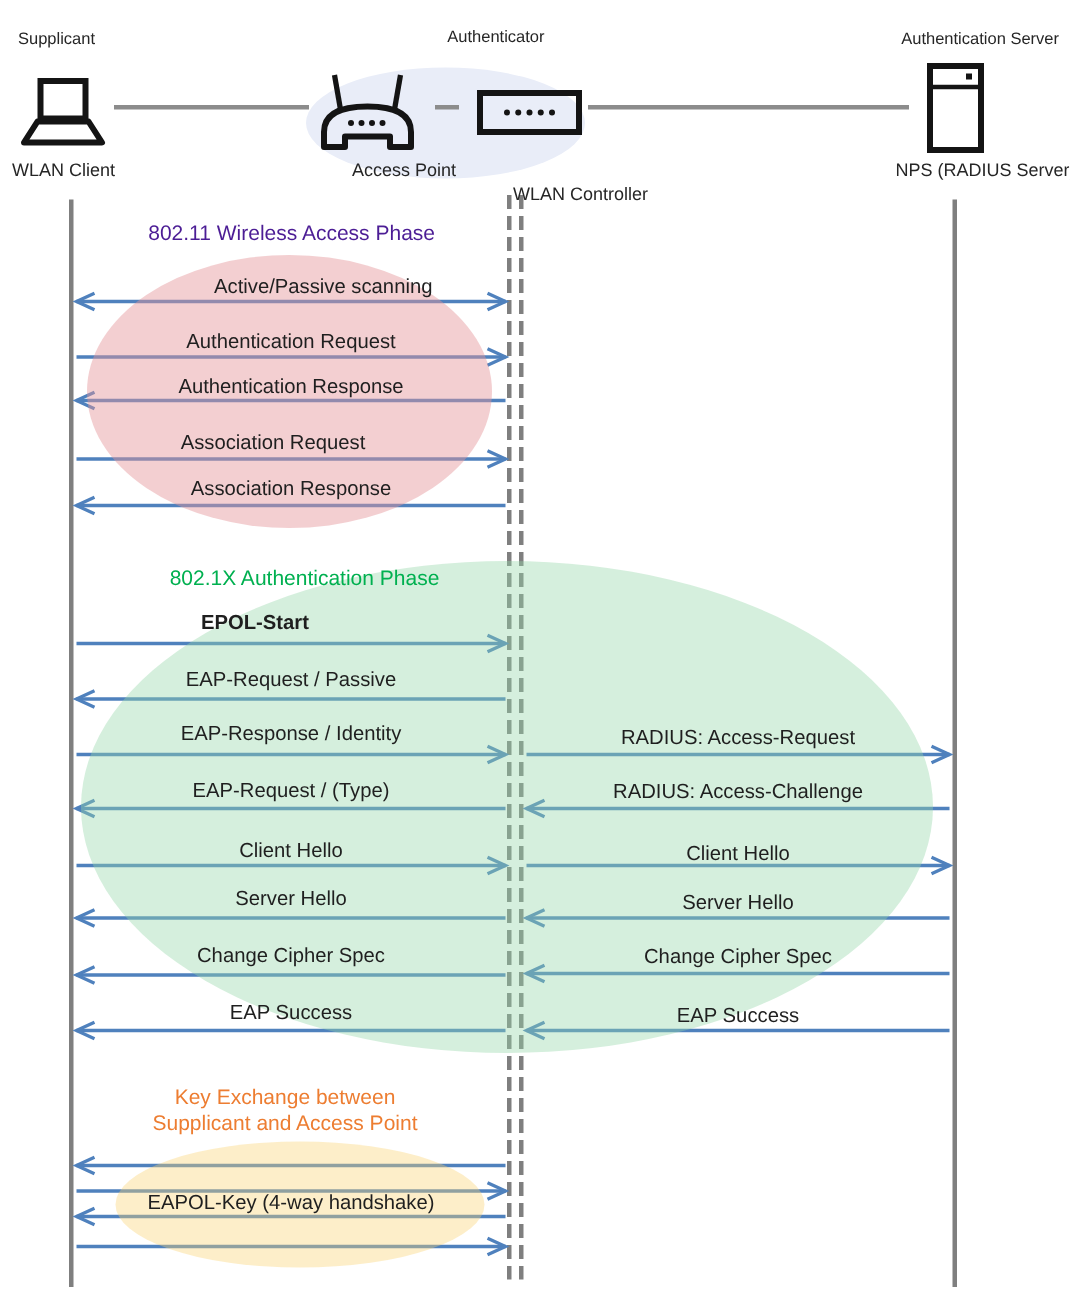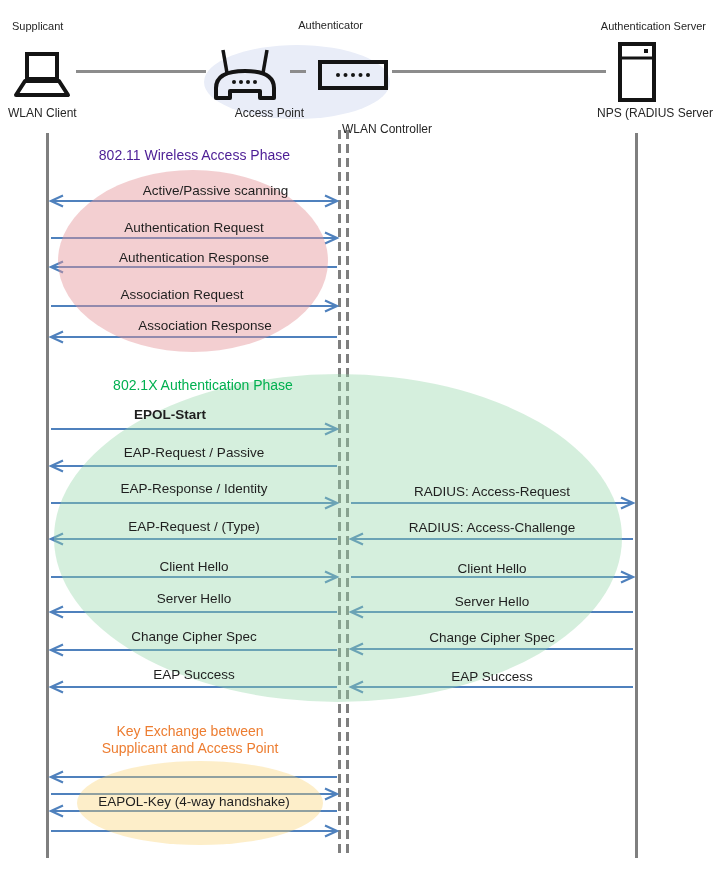--- a/index.html
+++ b/index.html
@@ -132,21 +132,21 @@
   <div class="phase-title" id="title-wireless" style="left: 90px; top: 147px; width: 200px; color: #4c1d95; text-align: right;">802.11 Wireless Access Phase</div>
   <div class="phase-title" id="title-dot1x" style="left: 103px; top: 377px; width: 200px; color: rgb(0, 176, 80);">802.1X Authentication Phase</div>
   <div class="phase-title" id="title-key" style="left: 90px; top: 723px; width: 200px; color: rgb(237, 125, 49);">Key Exchange between
 Supplicant and Access Point</div>
 
   <div id="msg-layer">
       <div class="msg-label" style="left: 50px; width: 331px; top: 182px;">Active/Passive scanning</div>
       <div class="msg-label" style="left: 50px; width: 288px; top: 219px;">Authentication Request</div>
       <div class="msg-label" style="left: 50px; width: 288px; top: 249px;">Authentication Response</div>
       <div class="msg-label" style="left: 38px; width: 288px; top: 286px;">Association Request</div>
-      <div class="msg-label" style="left: 50px; width: 288px; top: 317px; margin-left: 11px;">Association Response</div>
+      <div class="msg-label" style="left: 50px; width: 288px; top: 317px;">Association Response</div>
       <div class="msg-label" style="left: 50px; width: 240px; top: 406px; font-weight: bold;">EPOL-Start</div>
       <div class="msg-label" style="left: 50px; width: 288px; top: 444px;">EAP-Request / Passive</div>
       <div class="msg-label" style="left: 50px; width: 288px; top: 480px;">EAP-Response / Identity</div>
       <div class="msg-label" style="left: 350px; width: 284px; top: 483px;">RADIUS: Access-Request</div>
       <div class="msg-label" style="left: 50px; width: 288px; top: 518px;">EAP-Request / (Type)</div>
       <div class="msg-label" style="left: 350px; width: 284px; top: 519px;">RADIUS: Access-Challenge</div>
       <div class="msg-label" style="left: 50px; width: 288px; top: 558px;">Client Hello</div>
       <div class="msg-label" style="left: 350px; width: 284px; top: 560px;">Client Hello</div>
       <div class="msg-label" style="left: 50px; width: 288px; top: 590px;">Server Hello</div>
       <div class="msg-label" style="left: 350px; width: 284px; top: 593px;">Server Hello</div>

